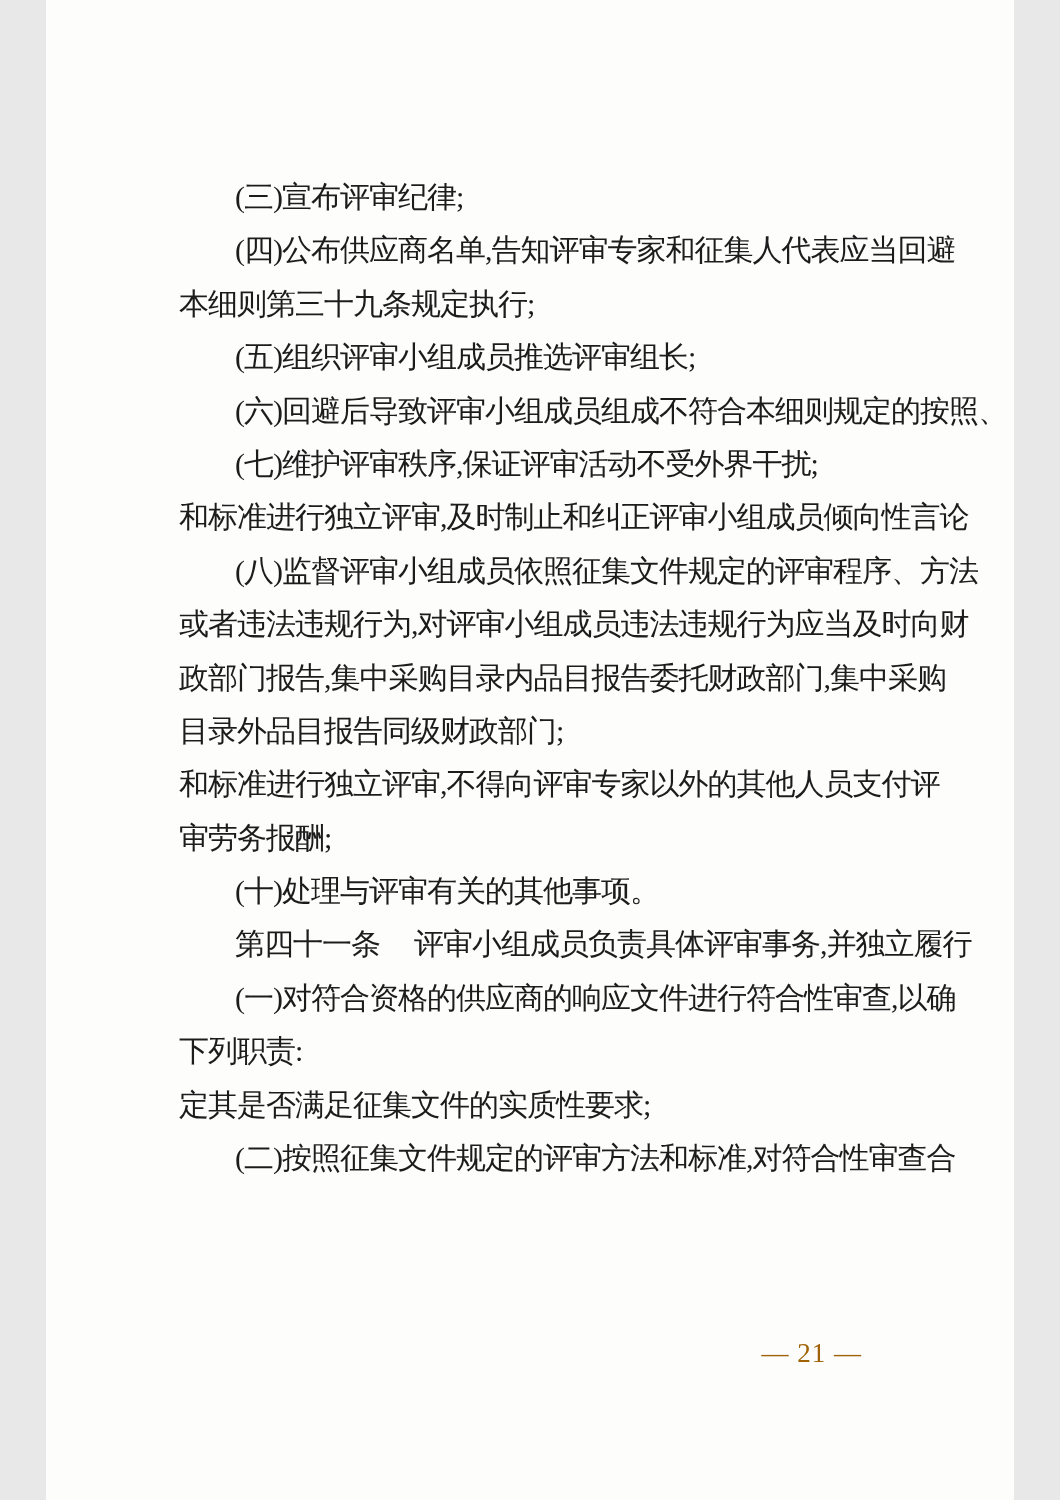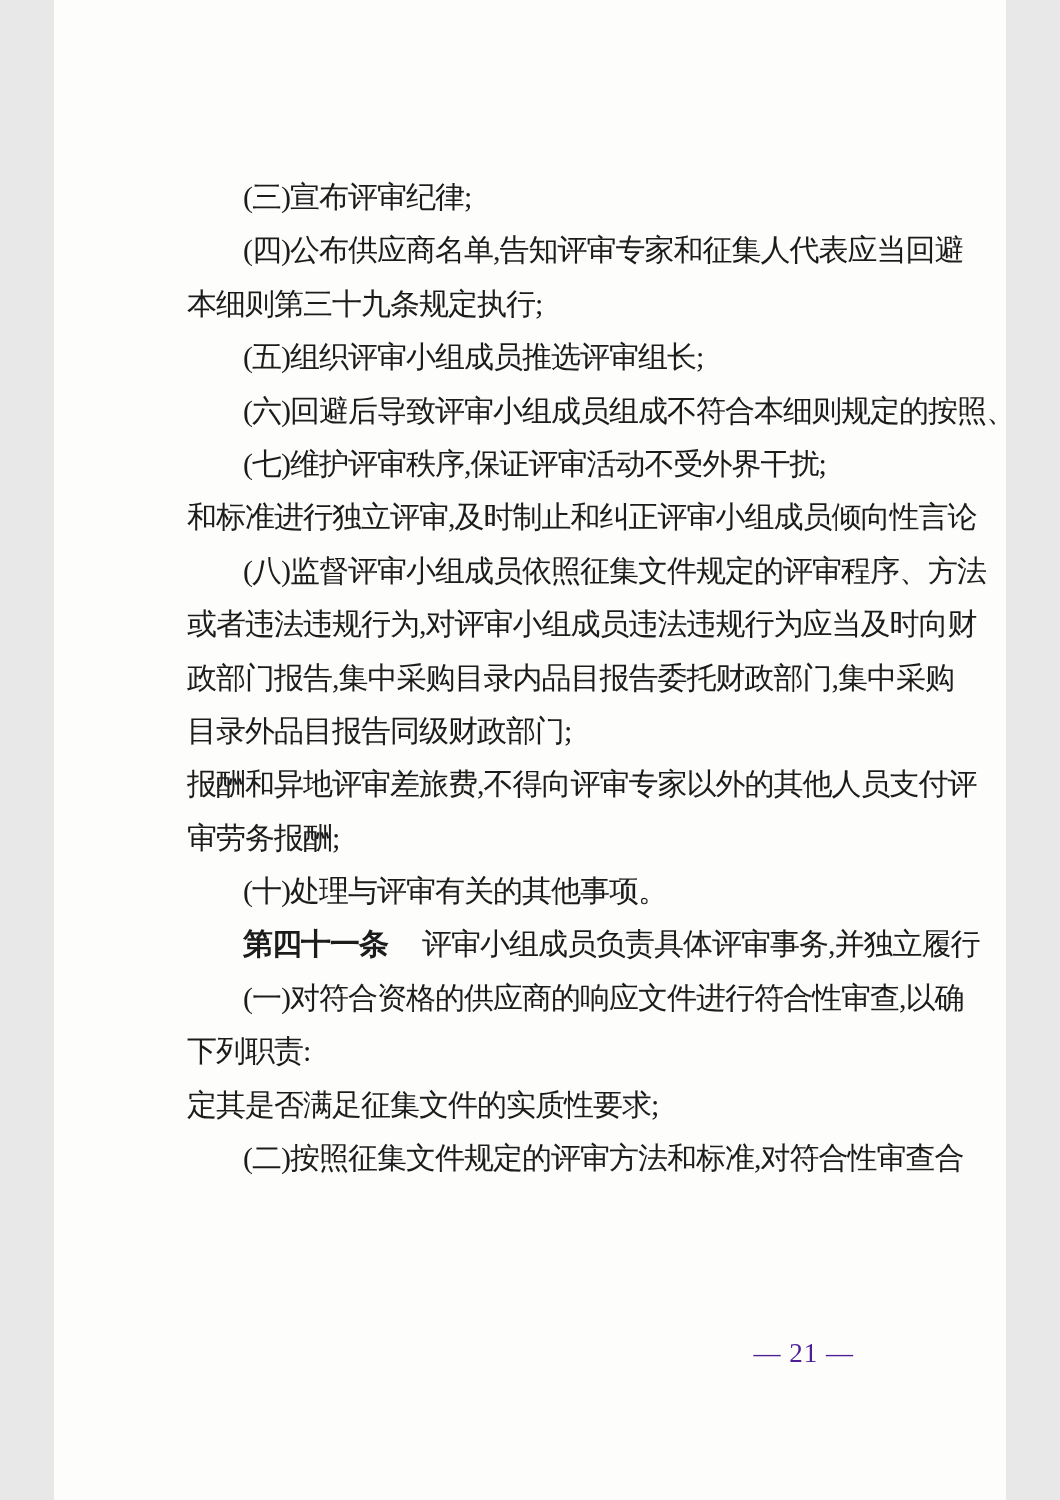--- a/index.html
+++ b/index.html
@@ -9,67 +9,68 @@
   }
   .page {
     position: relative;
     width: 952px;
     height: 1500px;
     margin: 0 auto;
     background: #fdfdfc;
     overflow: hidden;
     font-family: "Liberation Serif", "DejaVu Serif", serif;
     color: #1c1c1c;
+    padding-left: 16px;
   }
   .text-block {
     position: absolute;
     left: 133px;
     top: 170px;
     width: 800px;
     font-size: 30px;
     line-height: 53.4px;
     letter-spacing: -1px;
     white-space: nowrap;
   }
   .line {
     height: 53.4px;
   }
   .line.indent {
     padding-left: 56px;
   }
   .article-no {
-    font-weight: bold;
+    font-weight: normal;
     margin-right: 34px;
   }
   .page-number {
     position: absolute;
     top: 1338px;
     right: 152px;
     font-size: 27px;
     letter-spacing: 1px;
-    color: #4c1d95;
+    color: #a16207;
   }
 </style>
 </head>
 <body>
 
 <div class="page">
   <div class="text-block" id="text-block">
       <div class="line indent"><span>(三)宣布评审纪律;</span></div>
       <div class="line indent"><span>(四)公布供应商名单,告知评审专家和征集人代表应当回避</span></div>
       <div class="line"><span>本细则第三十九条规定执行;</span></div>
       <div class="line indent"><span>(五)组织评审小组成员推选评审组长;</span></div>
       <div class="line indent"><span>(六)回避后导致评审小组成员组成不符合本细则规定的按照、</span></div>
       <div class="line indent"><span>(七)维护评审秩序,保证评审活动不受外界干扰;</span></div>
       <div class="line"><span>和标准进行独立评审,及时制止和纠正评审小组成员倾向性言论</span></div>
       <div class="line indent"><span>(八)监督评审小组成员依照征集文件规定的评审程序、方法</span></div>
       <div class="line"><span>或者违法违规行为,对评审小组成员违法违规行为应当及时向财</span></div>
       <div class="line"><span>政部门报告,集中采购目录内品目报告委托财政部门,集中采购</span></div>
       <div class="line"><span>目录外品目报告同级财政部门;</span></div>
-      <div class="line"><span>报酬和异地评审差旅费,不得向评审专家以外的其他人员支付评</span></div>
+      <div class="line"><span>和标准进行独立评审,不得向评审专家以外的其他人员支付评</span></div>
       <div class="line"><span>审劳务报酬;</span></div>
       <div class="line indent"><span>(十)处理与评审有关的其他事项。</span></div>
       <div class="line indent"><span class="article-no">第四十一条</span><span>评审小组成员负责具体评审事务,并独立履行</span></div>
       <div class="line indent"><span>(一)对符合资格的供应商的响应文件进行符合性审查,以确</span></div>
       <div class="line"><span>下列职责:</span></div>
       <div class="line"><span>定其是否满足征集文件的实质性要求;</span></div>
       <div class="line indent"><span>(二)按照征集文件规定的评审方法和标准,对符合性审查合</span></div>
     </div>
   <div class="page-number">— 21 —</div>
 </div>

